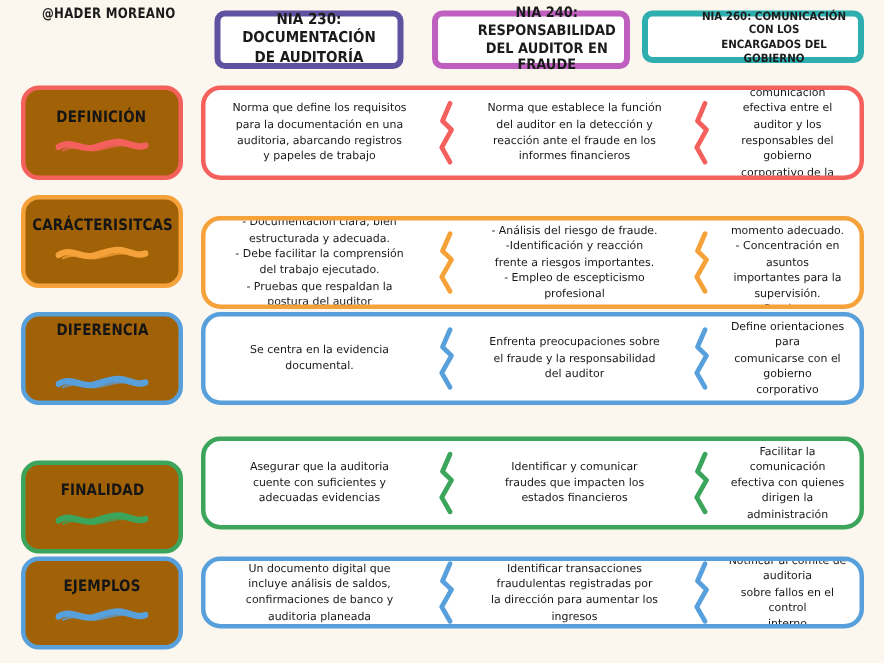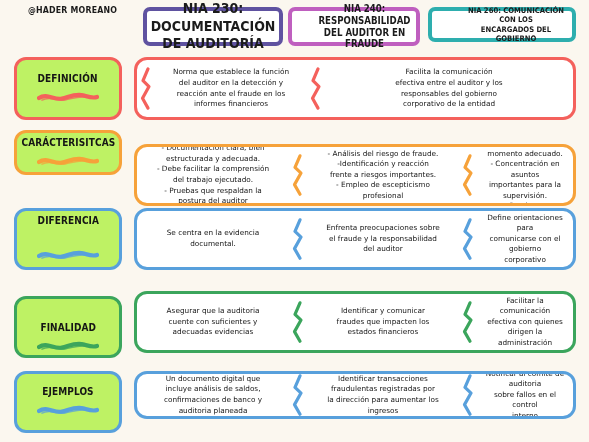--- a/index.html
+++ b/index.html
@@ -30,31 +30,31 @@
     border-style:solid;
     border-radius:7px;
     display:flex;align-items:center;justify-content:center;
     text-align:center;
     font-family:"DejaVu Sans Condensed","DejaVu Sans", sans-serif;
     font-weight:bold;
     color:#1b1b1b;
     line-height:1.25;
     padding:2px 4px;
   }
-  #hdr0{left:143px;top:7px;width:140px;height:39px;border-width:4px;border-color:#5F52A0;font-size:14px;}
+  #hdr0{left:143px;top:7px;width:126px;height:39px;border-width:4px;border-color:#5F52A0;font-size:10px;}
   #hdr1{left:288px;top:7px;width:132px;height:39px;border-width:4px;border-color:#BF5FBF;font-size:9.6px;padding-left:25px;}
   #hdr2{left:428px;top:7px;width:148px;height:35px;border-width:4px;border-color:#2EAEAE;font-size:7.6px;padding-left:32px;}
 
   
   .lbl{
     position:absolute;
     left:14px;
     width:108px;
     box-sizing:border-box;
-    background:#bef264;
+    background:#a16207;
     border:3px solid #000;
     border-radius:12px;
     display:flex;flex-direction:column;
     align-items:center;justify-content:center;
   }
   .lbl .txt{
     font-family:"DejaVu Sans Condensed","DejaVu Sans", sans-serif;
     font-weight:bold;
     font-size:10.5px;
     color:#151515;
@@ -114,34 +114,35 @@
 
 <div id="rows-host">
     <div class="lbl" style="top: 57px; height: 63px; border-color: rgb(244, 97, 92);">
       <div class="txt">DEFINICIÓN</div>
       <div class="stroke"><svg width="62" height="11" viewBox="0 0 62 11">
           <path d="M2,7 C10,1.5 17,9.5 25,7.5 C33,5.5 39,2 47,4.5 C53,6.3 56,7.5 60,6" stroke="#F4615C" stroke-width="4.2" fill="none" stroke-linecap="round"></path>
           <path d="M5,9.2 C13,4.6 20,10.4 28,9 C36,7.6 42,4.6 50,6.6" stroke="#F4615C" stroke-width="1.5" fill="none" stroke-linecap="round" opacity=".75"></path>
         </svg></div>
     </div>
     <div class="row" style="top: 57px; height: 63px; border-color: rgb(244, 97, 92);">
+      <div class="cell c0">Norma que define los requisitos<br>para la documentación en una<br>auditoria, abarcando registros<br>y papeles de trabajo</div>
       <div class="divider">
         <svg width="14" height="49" viewBox="0 0 14 49">
           <path d="M9,4.9 L4,16.66 L10,22.540000000000003 L3.5,34.3 L9,44.1" stroke="#F4615C" stroke-width="3.2" fill="none" stroke-linecap="round" stroke-linejoin="round"></path>
         </svg>
       </div>
       <div class="cell c1">Norma que establece la función<br>del auditor en la detección y<br>reacción ante el fraude en los<br>informes financieros</div>
       <div class="divider">
         <svg width="14" height="49" viewBox="0 0 14 49">
           <path d="M9,4.9 L4,16.66 L10,22.540000000000003 L3.5,34.3 L9,44.1" stroke="#F4615C" stroke-width="3.2" fill="none" stroke-linecap="round" stroke-linejoin="round"></path>
         </svg>
       </div>
       <div class="cell c2">Facilita la comunicación<br>efectiva entre el auditor y los<br>responsables del gobierno<br>corporativo de la entidad</div>
     </div>
-    <div class="lbl" style="top: 130px; height: 45px; border-color: rgb(246, 162, 58);">
+    <div class="lbl" style="top: 130px; height: 62px; border-color: rgb(246, 162, 58);">
       <div class="txt">CARÁCTERISITCAS</div>
       <div class="stroke"><svg width="62" height="11" viewBox="0 0 62 11">
           <path d="M2,7 C10,1.5 17,9.5 25,7.5 C33,5.5 39,2 47,4.5 C53,6.3 56,7.5 60,6" stroke="#F6A23A" stroke-width="4.2" fill="none" stroke-linecap="round"></path>
           <path d="M5,9.2 C13,4.6 20,10.4 28,9 C36,7.6 42,4.6 50,6.6" stroke="#F6A23A" stroke-width="1.5" fill="none" stroke-linecap="round" opacity=".75"></path>
         </svg></div>
     </div>
     <div class="row" style="top: 144px; height: 62px; border-color: rgb(246, 162, 58);">
       <div class="cell c0">- Documentación clara, bien<br>estructurada y adecuada.<br>- Debe facilitar la comprensión<br>del trabajo ejecutado.<br>- Pruebas que respaldan la<br>postura del auditor</div>
       <div class="divider">
         <svg width="14" height="48" viewBox="0 0 14 48">
@@ -171,21 +172,21 @@
         </svg>
       </div>
       <div class="cell c1">Enfrenta preocupaciones sobre<br>el fraude y la responsabilidad<br>del auditor</div>
       <div class="divider">
         <svg width="14" height="48" viewBox="0 0 14 48">
           <path d="M9,4.800000000000001 L4,16.32 L10,22.080000000000002 L3.5,33.599999999999994 L9,43.2" stroke="#58A0DC" stroke-width="3.2" fill="none" stroke-linecap="round" stroke-linejoin="round"></path>
         </svg>
       </div>
       <div class="cell c2">Define orientaciones para<br>comunicarse con el gobierno<br>corporativo</div>
     </div>
-    <div class="lbl" style="top: 296px; height: 62px; border-color: rgb(59, 165, 92); justify-content: flex-end;">
+    <div class="lbl" style="top: 307px; height: 62px; border-color: rgb(59, 165, 92);">
       <div class="txt">FINALIDAD</div>
       <div class="stroke"><svg width="62" height="11" viewBox="0 0 62 11">
           <path d="M2,7 C10,1.5 17,9.5 25,7.5 C33,5.5 39,2 47,4.5 C53,6.3 56,7.5 60,6" stroke="#3BA55C" stroke-width="4.2" fill="none" stroke-linecap="round"></path>
           <path d="M5,9.2 C13,4.6 20,10.4 28,9 C36,7.6 42,4.6 50,6.6" stroke="#3BA55C" stroke-width="1.5" fill="none" stroke-linecap="round" opacity=".75"></path>
         </svg></div>
     </div>
     <div class="row" style="top: 291px; height: 62px; border-color: rgb(59, 165, 92);">
       <div class="cell c0">Asegurar que la auditoria<br>cuente con suficientes y<br>adecuadas evidencias</div>
       <div class="divider">
         <svg width="14" height="48" viewBox="0 0 14 48">

